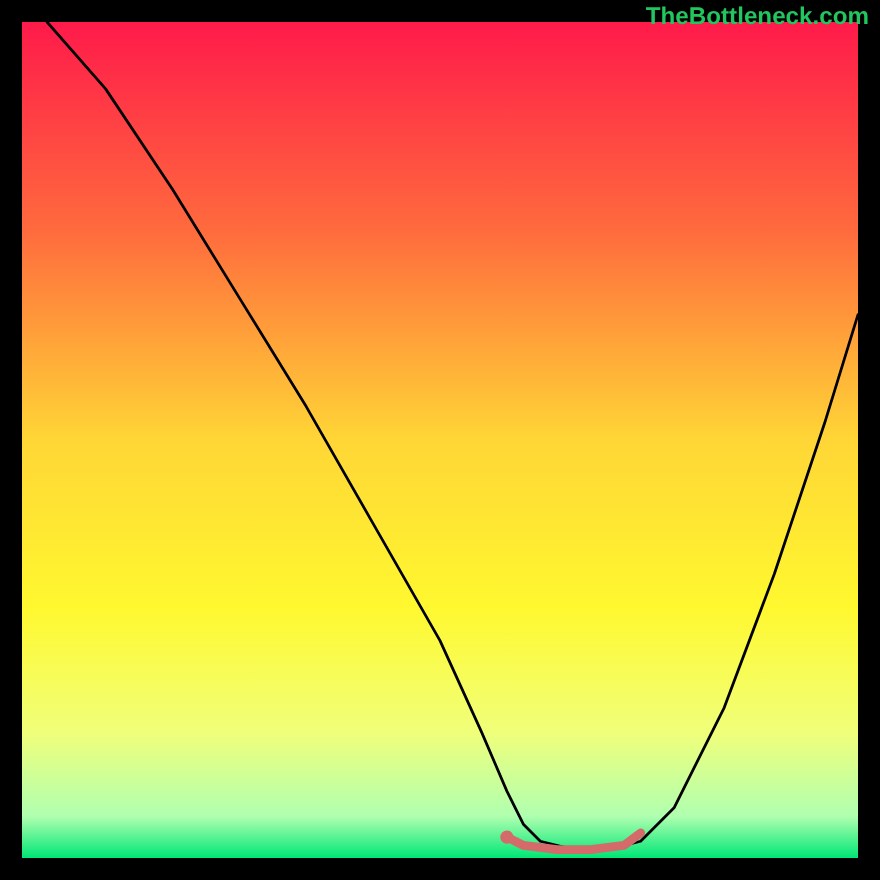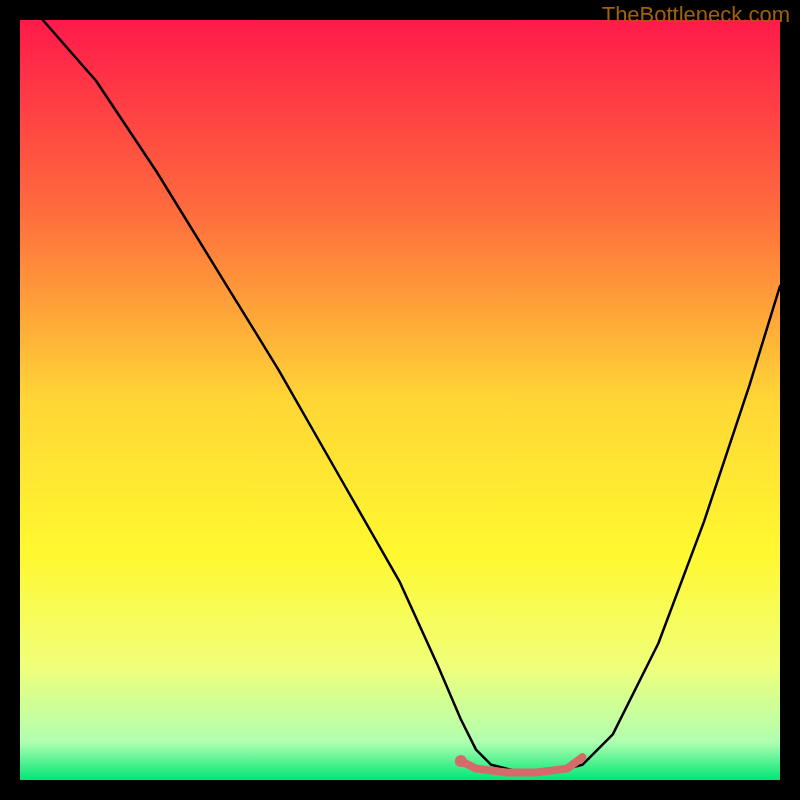--- a/index.html
+++ b/index.html
@@ -1,17 +1,17 @@
 <!DOCTYPE html>
 <html><head>
 <meta charset="utf-8">
 <style>
   * { margin: 0; padding: 0; box-sizing: border-box; }
   body { width: 800px; height: 800px; background: #000; position: relative; font-family: Arial, sans-serif; }
-  .watermark { position: absolute; top: 2px; right: 10px; color: #a16207; font-size: 22px; font-weight: 400; z-index: 10; }
+  .watermark { position: absolute; top: 2px; right: 10px; color: #22c55e; font-size: 22px; font-weight: 700; z-index: 10; }
   .plot-area { position: absolute; left: 20px; top: 20px; width: 760px; height: 760px; }
   svg { display: block; }
 </style>
 </head>
 <body>
 
 <div class="watermark">TheBottleneck.com</div>
 
 <div class="plot-area">
   <svg id="chart-svg" width="760" height="760" viewBox="0 0 760 760" preserveAspectRatio="none">

